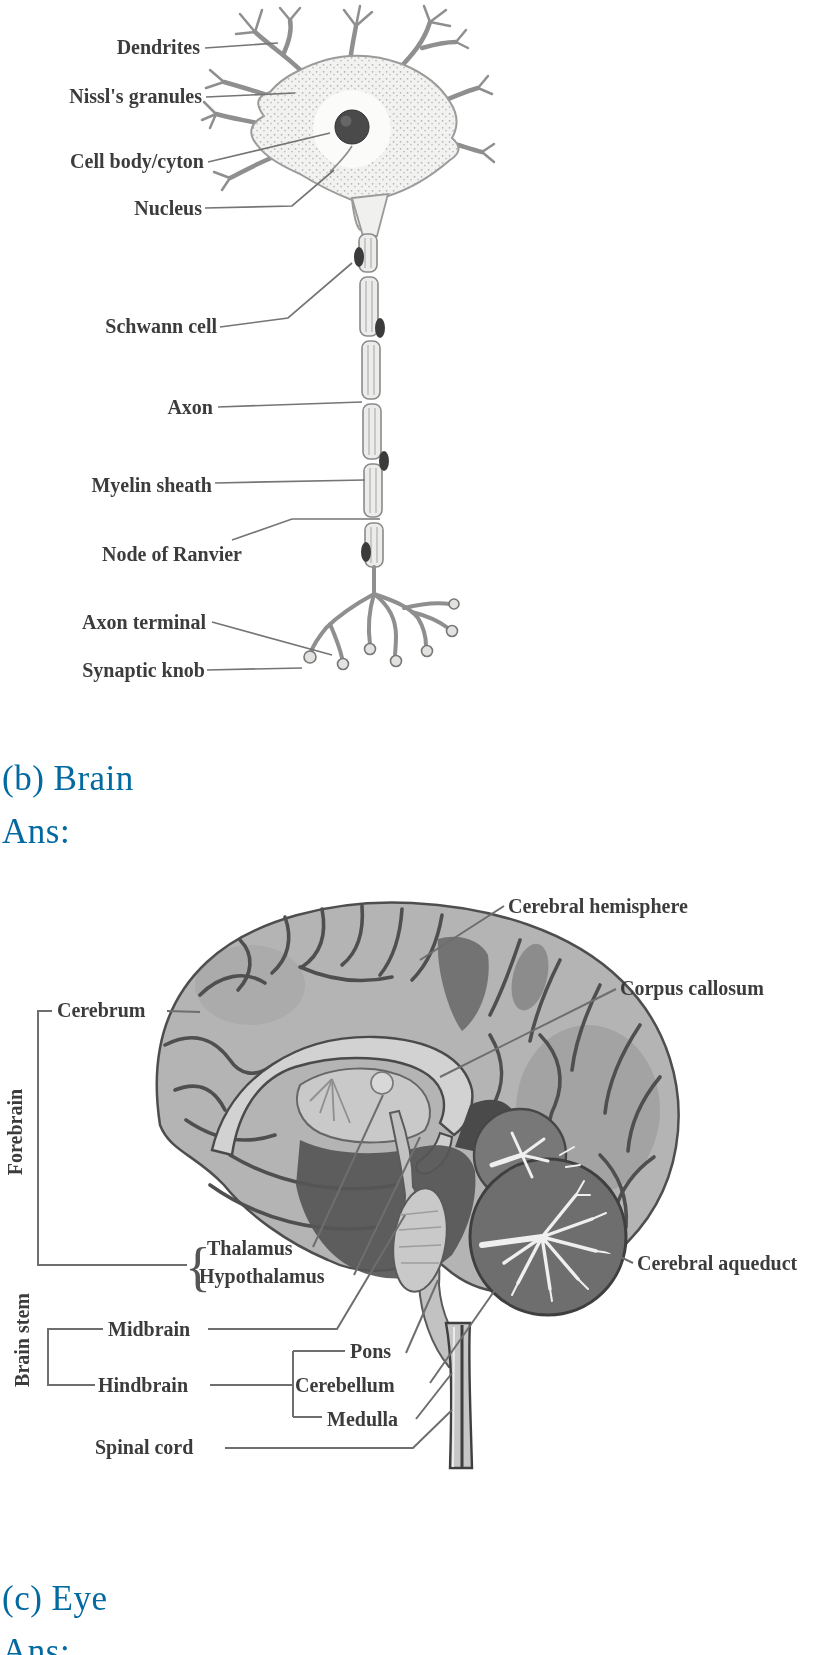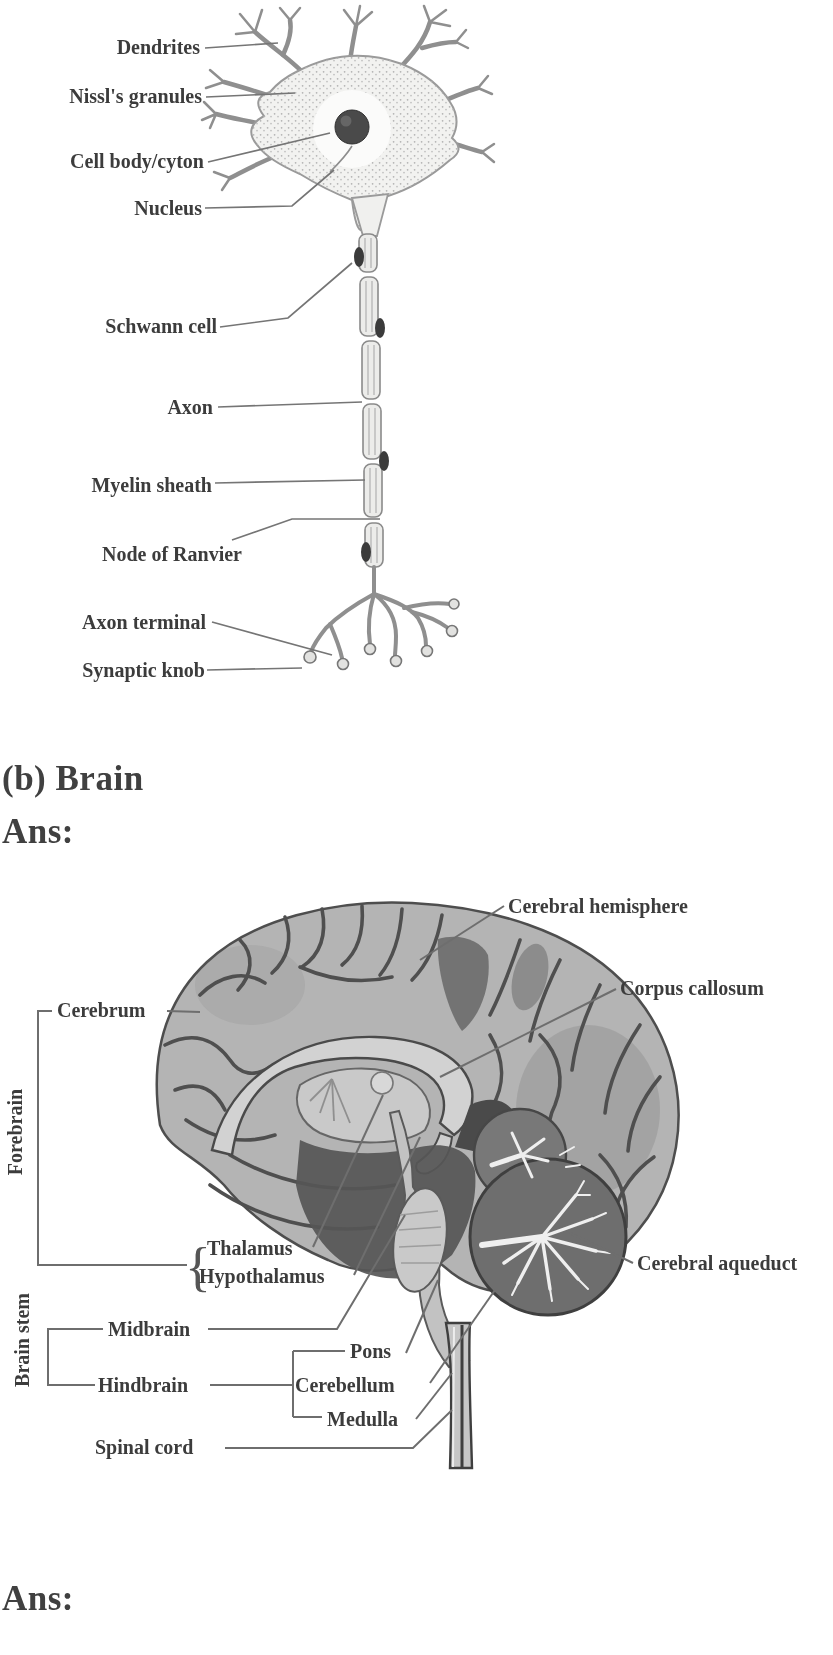--- a/index.html
+++ b/index.html
@@ -13,22 +13,22 @@
   .abs{position:absolute;}
   svg text{
     font-family:"Liberation Serif", serif;
     font-weight:bold;
     fill:#3c3c3c;
   }
   svg text.dlabel{font-size:20px;}
   svg text.brace{font-size:54px;font-weight:normal;fill:#555;}
   .heading{
     font-size:35px;
-    font-weight:bold;
-    color:#404040;
+    font-weight:normal;
+    color:#0369a1;
     line-height:53px;
     letter-spacing:0.5px;
   }
   .heading div{white-space:nowrap;}
 </style>
 </head>
 <body>
 
 <svg class="abs" style="left:0;top:0" width="833" height="690" viewBox="0 0 833 690">
   <defs>
@@ -294,14 +294,15 @@
     <text class="dlabel" x="35" y="491" text-anchor="middle" transform="rotate(-90 29 491)">Brain stem</text>
     <text class="dlabel" x="98" y="537">Hindbrain</text>
     <text class="dlabel" x="350" y="503">Pons</text>
     <text class="dlabel" x="295" y="537">Cerebellum</text>
     <text class="dlabel" x="327" y="571">Medulla</text>
     <text class="dlabel" x="95" y="599">Spinal cord</text>
   </g>
 </svg>
 
 <div class="abs heading" style="left:2px;top:1572px">
+  <div>(c) Eye</div>
   <div>Ans:</div>
 </div>
 
 </body></html>

